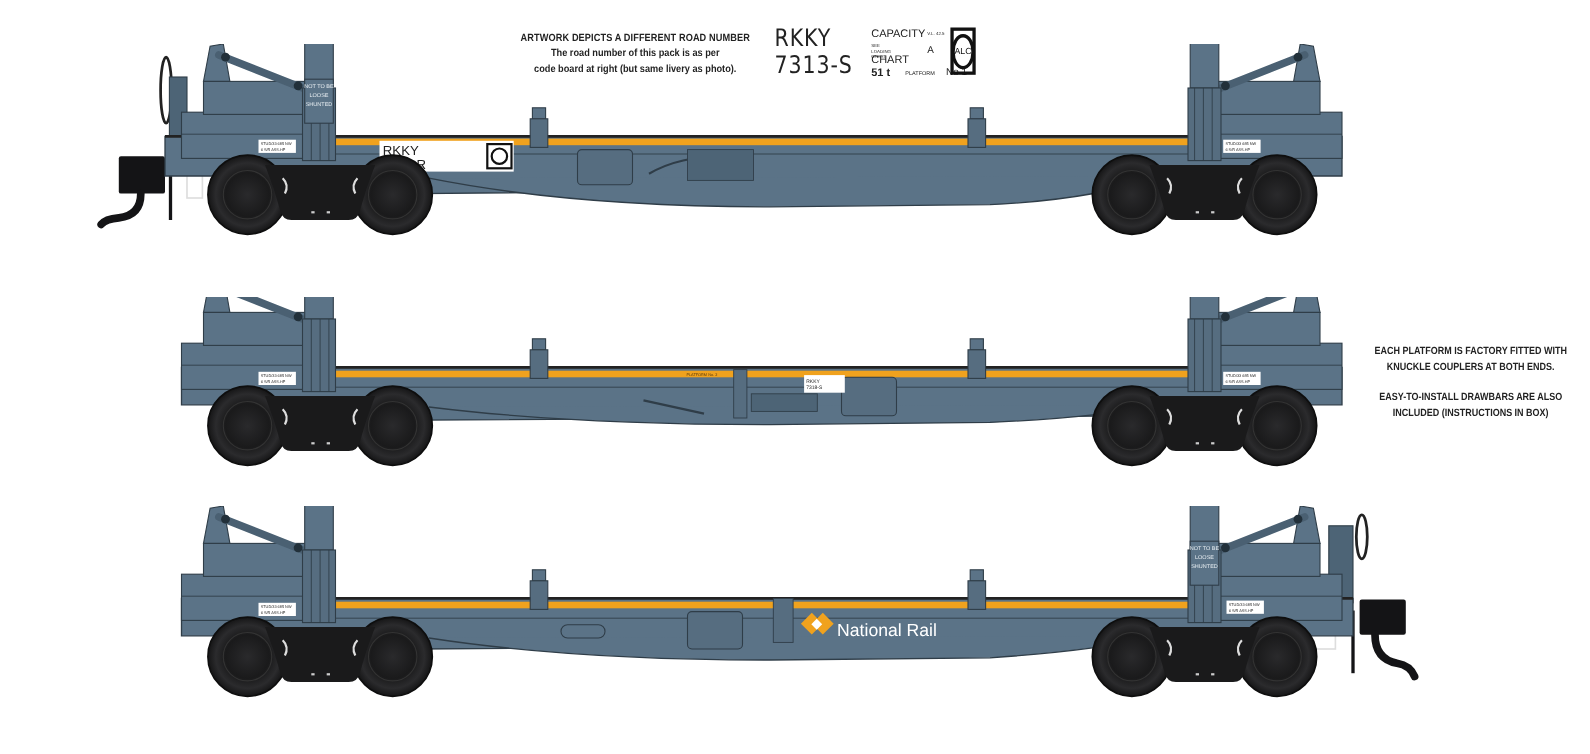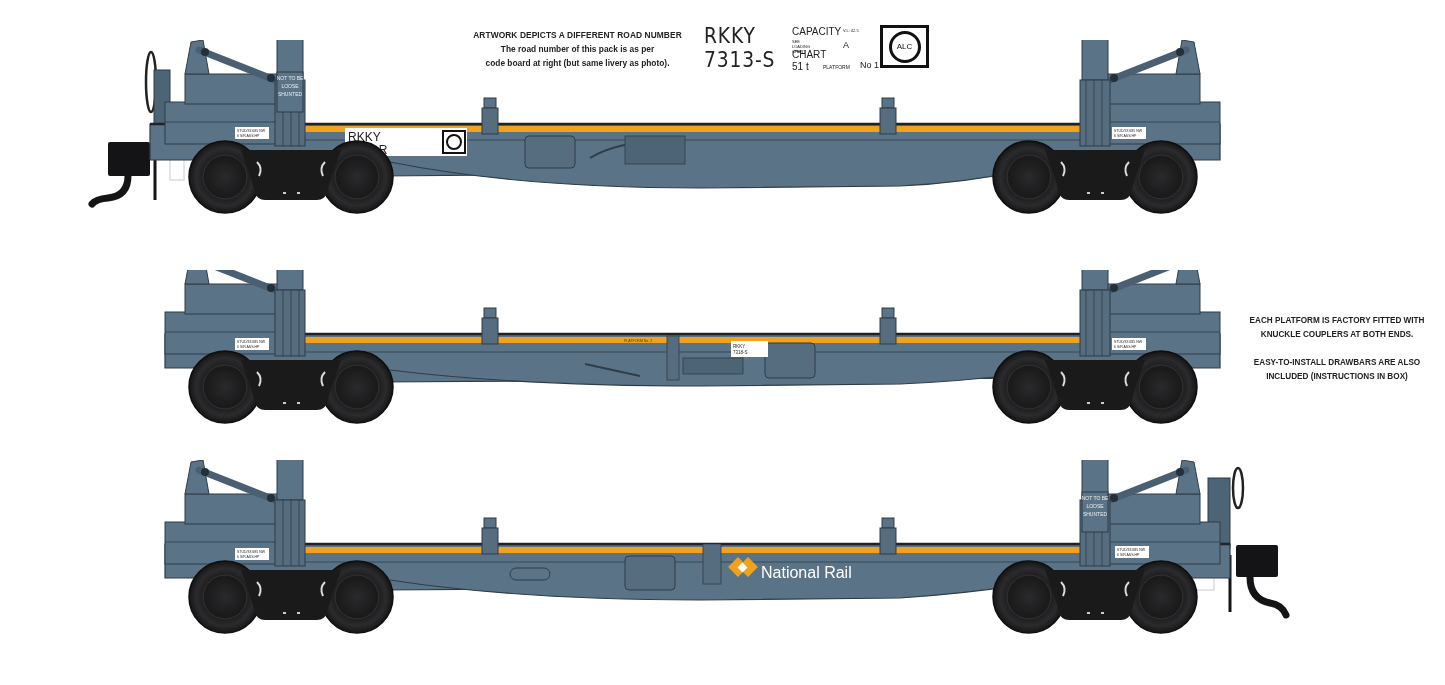--- a/index.html
+++ b/index.html
@@ -29,24 +29,24 @@
 </div>
 
 <div class="abs codeboard">
   <div class="abs cb-road" style="left:4px; top:2px;">RKKY</div>
   <div class="abs cb-road" style="left:4px; top:26px;">7313-S</div>
   <div class="abs cb-small" style="left:92px; top:4px; font-size:10px;text-align:right;">CAPACITY</div>
   <div class="abs cb-small" style="left:143px; top:6px; font-size:4px;">V.L. 42.5</div>
   <div class="abs cb-small" style="left:92px; top:17px; font-size:4px; width:26px; line-height:5px;">SEE LOADING CHART</div>
   <div class="abs cb-small" style="left:143px; top:18px; font-size:9px;">A</div>
   <div class="abs cb-small" style="left:92px; top:27px; font-size:10px;">CHART</div>
-  <div class="abs cb-small" style="left:92px; top:39px; font-size:10px;">51 t</div>
+  <div class="abs cb-small" style="left:92px; top:39px; font-size:10px;font-weight:bold;">51 t</div>
   <div class="abs cb-small" style="left:123px; top:42px; font-size:5px;">PLATFORM</div>
   <div class="abs cb-small" style="left:160px; top:38px; font-size:9px;">No 1</div>
-  <div class="abs" style="left:180px; top:3px; width:49px; height:43px; border:3px solid #111; box-sizing:border-box; display:flex; align-items:center; justify-content:center;">
+  <div class="abs" style="left:164px; top:3px; width:23px; height:43px; border:3px solid #111; box-sizing:border-box; display:flex; align-items:center; justify-content:center;">
     <div style="width:26px; height:26px; border:3px solid #111; border-radius:50%; display:flex; align-items:center; justify-content:center; font-size:8px; color:#111;">ALC</div>
   </div>
 </div>
 
 <div class="abs note-fitted">
   <div>EACH PLATFORM IS FACTORY FITTED WITH</div>
   <div>KNUCKLE COUPLERS AT BOTH ENDS.</div>
   <div style="height:14px"></div>
   <div>EASY-TO-INSTALL DRAWBARS ARE ALSO</div>
   <div>INCLUDED (INSTRUCTIONS IN BOX)</div>

